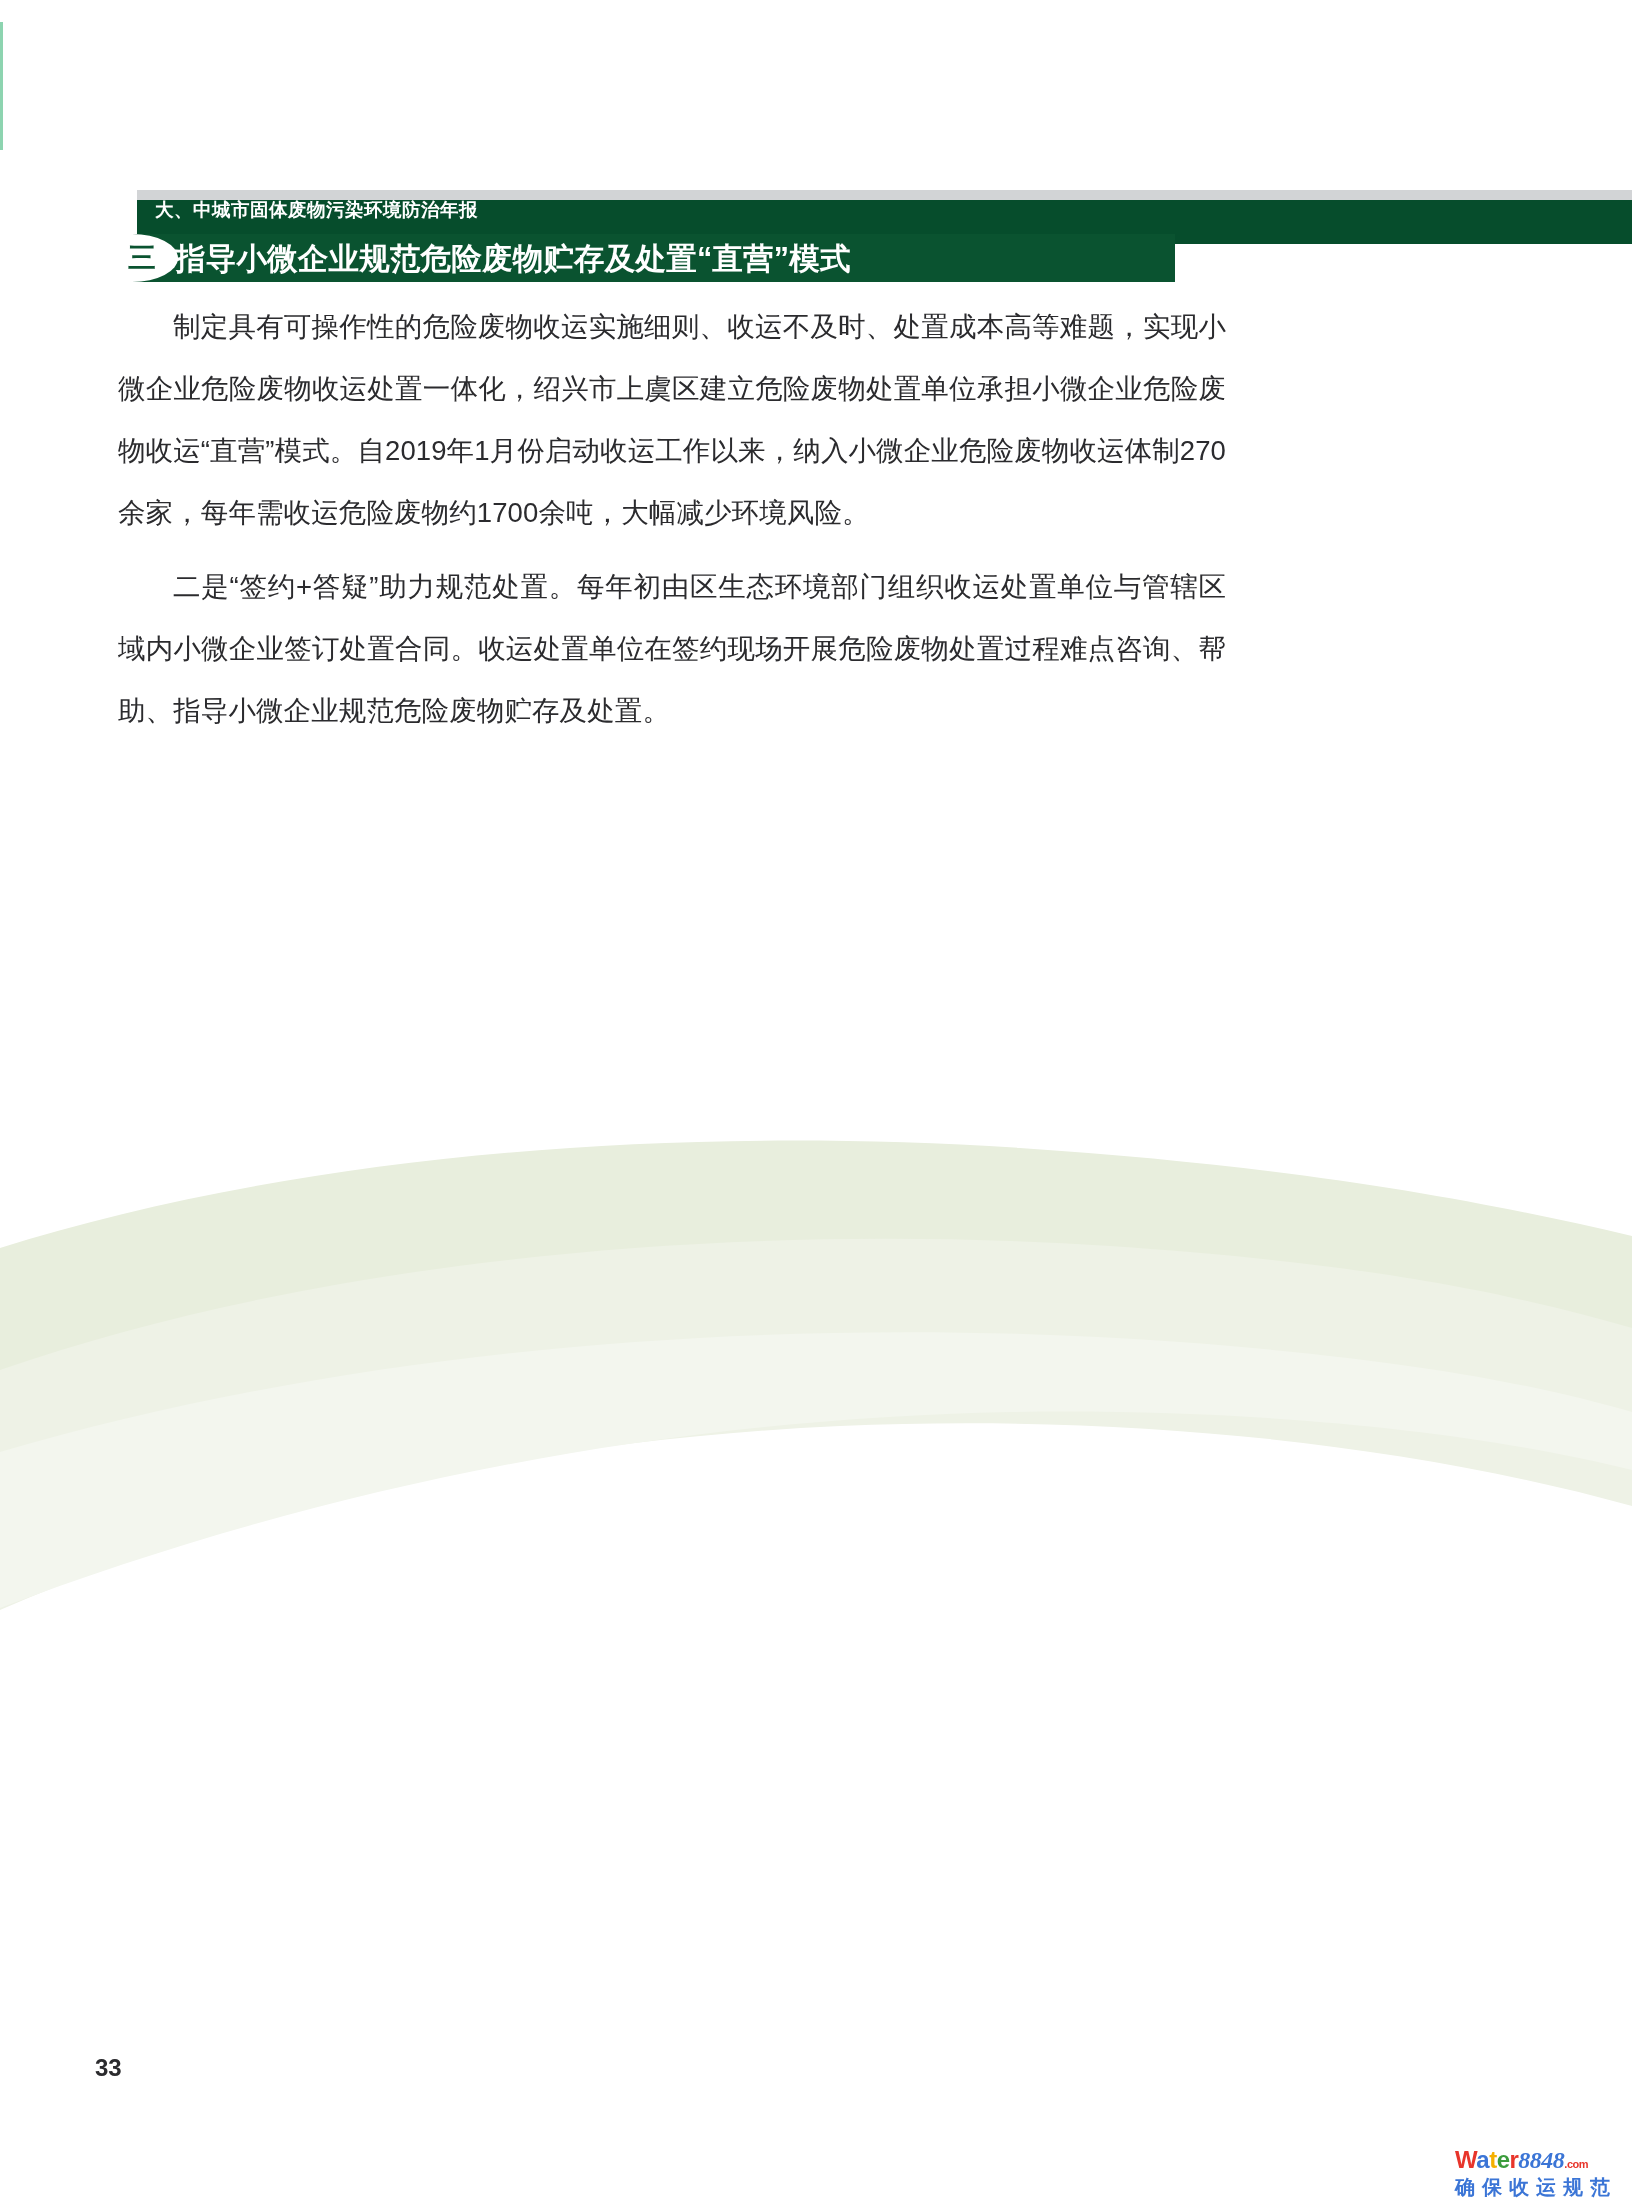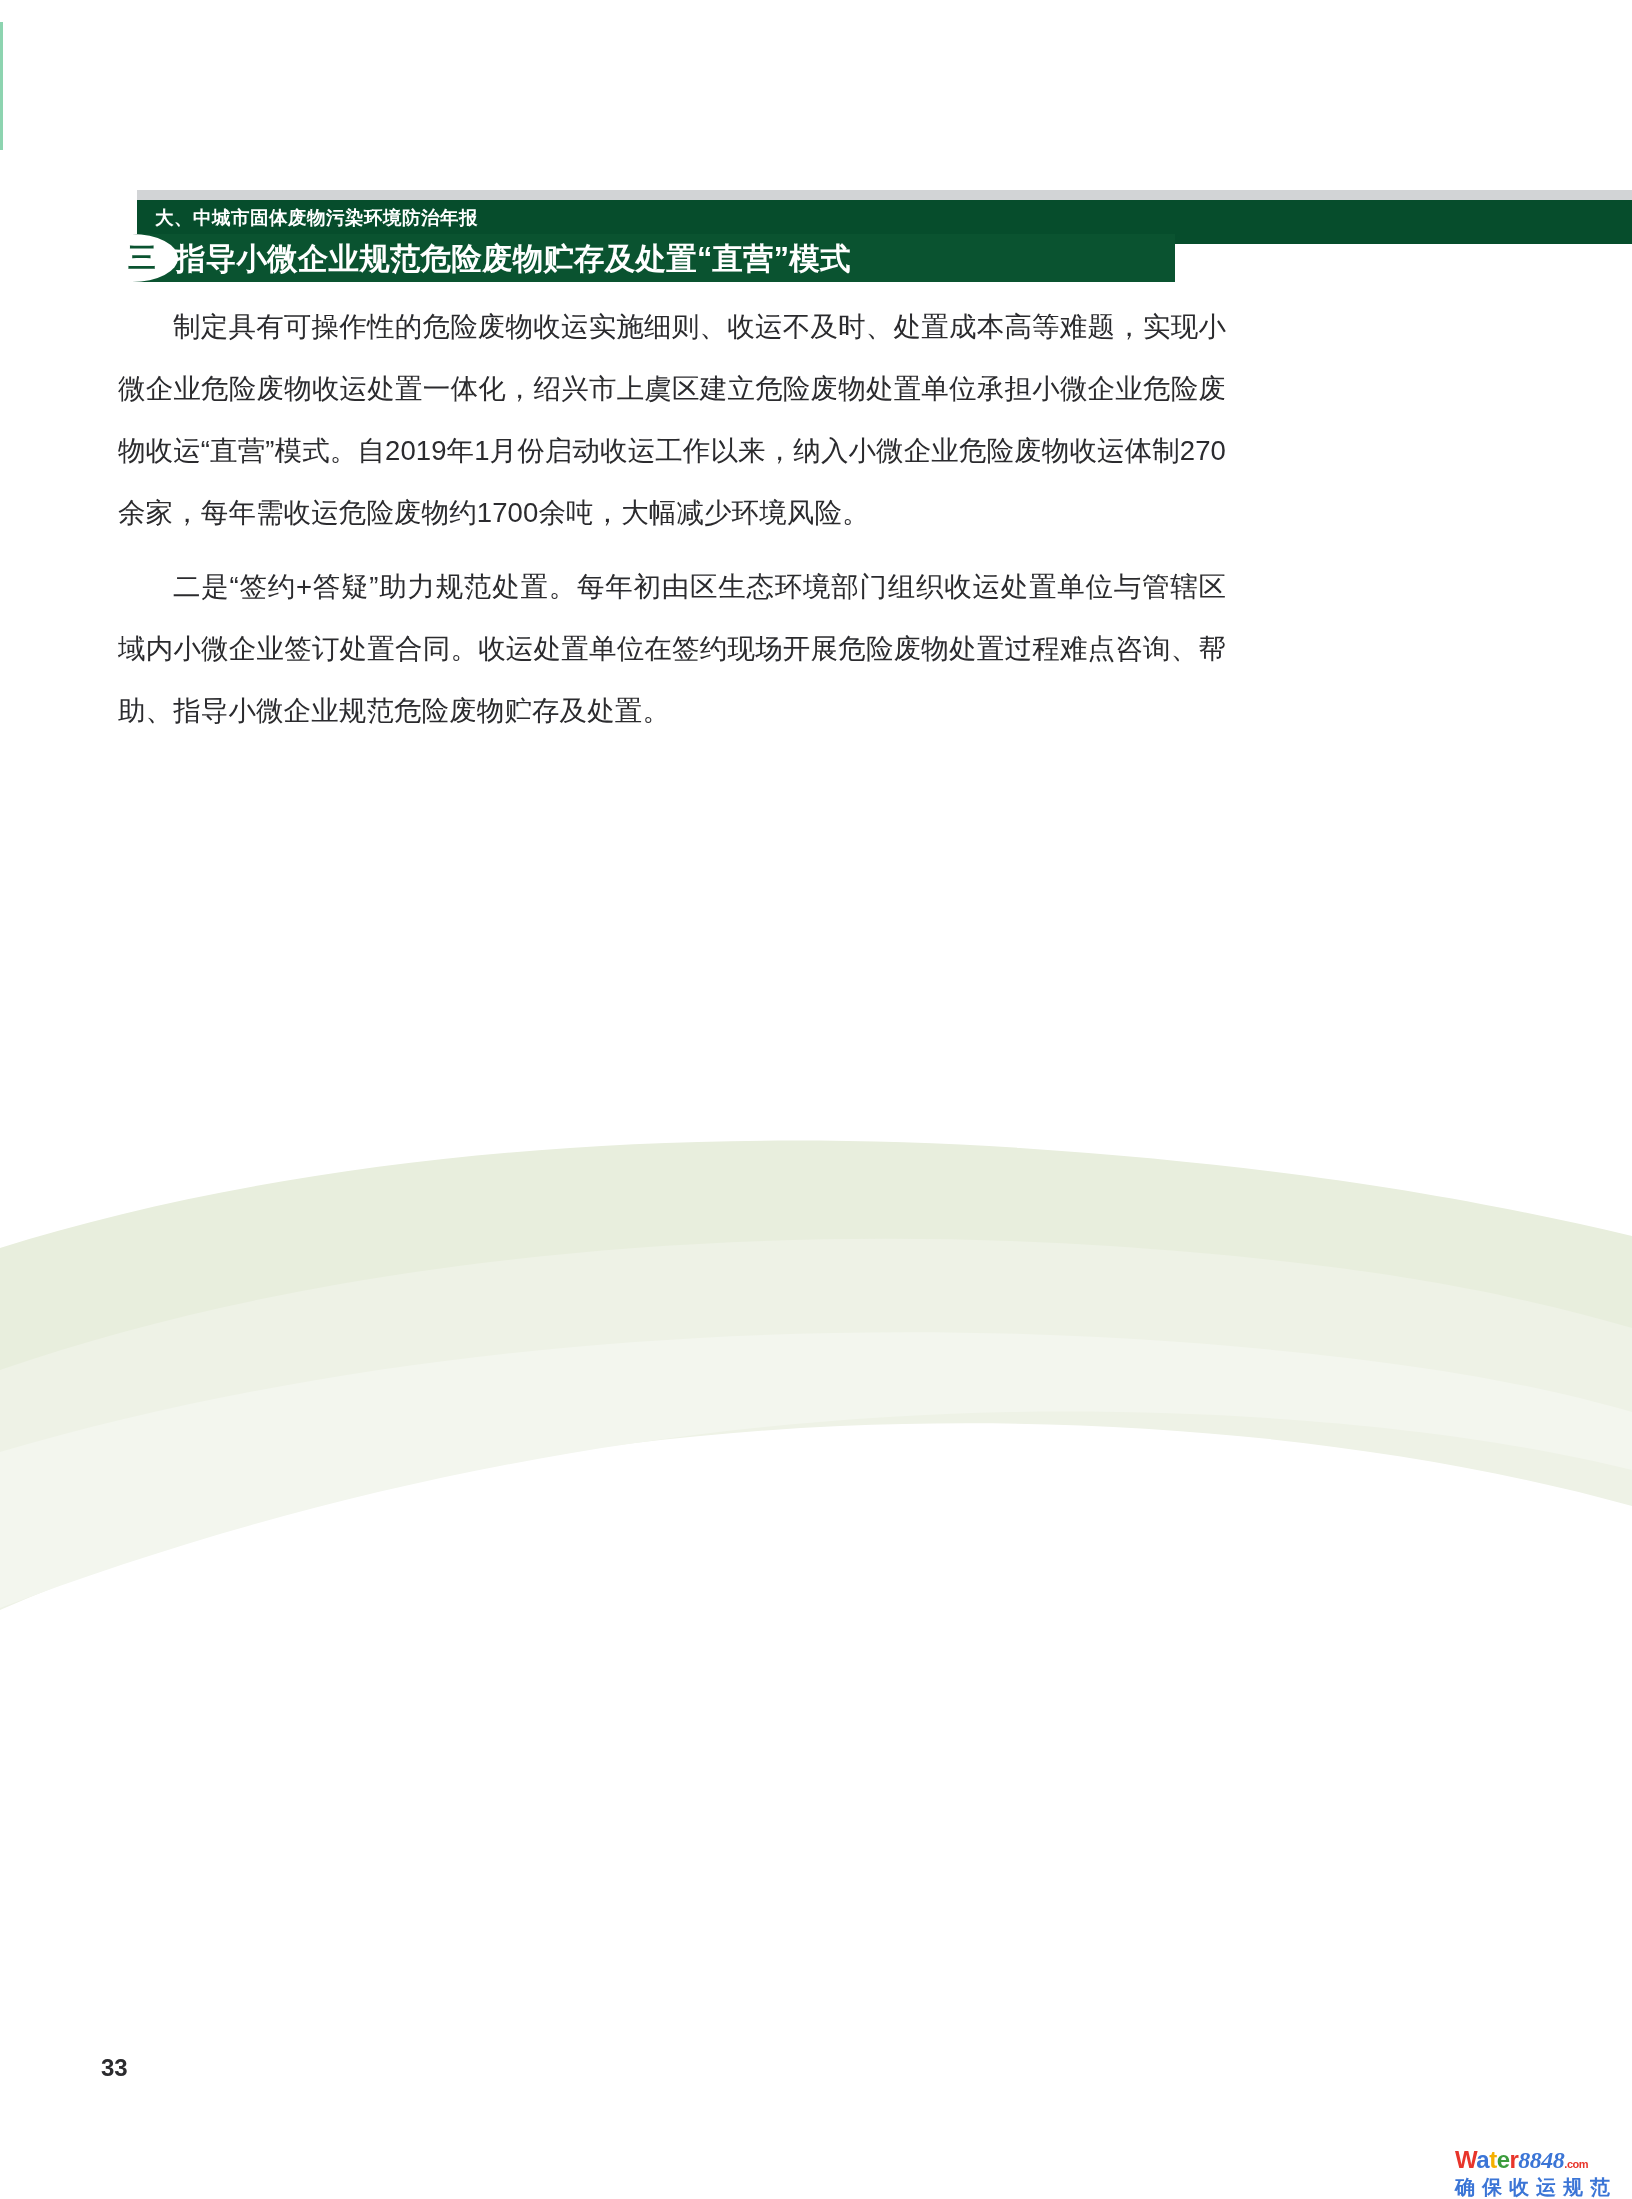--- a/index.html
+++ b/index.html
@@ -52,21 +52,21 @@
     position: absolute;
     left: 137px;
     top: 200px;
     width: 1495px;
     height: 44px;
     background: #064d2c;
   }
   .running-header-text {
     position: absolute;
     left: 155px;
-    top: 196px;
+    top: 188px;
     height: 44px;
     line-height: 44px;
     color: #ffffff;
     font-size: 18.5px;
     font-weight: bold;
     letter-spacing: 0.5px;
     white-space: nowrap;
   }
 
   
@@ -128,21 +128,21 @@
     line-height: 62px;
     text-align: justify;
     text-justify: inter-character;
     text-indent: 2em;
     letter-spacing: 0.1px;
   }
 
   
   .page-number {
     position: absolute;
-    left: 101px;
+    left: 95px;
     top: 2054px;
     color: #2b2b2e;
     font-size: 24px;
     font-weight: bold;
   }
 
   
   .watermark {
     position: absolute;
     left: 1455px;

